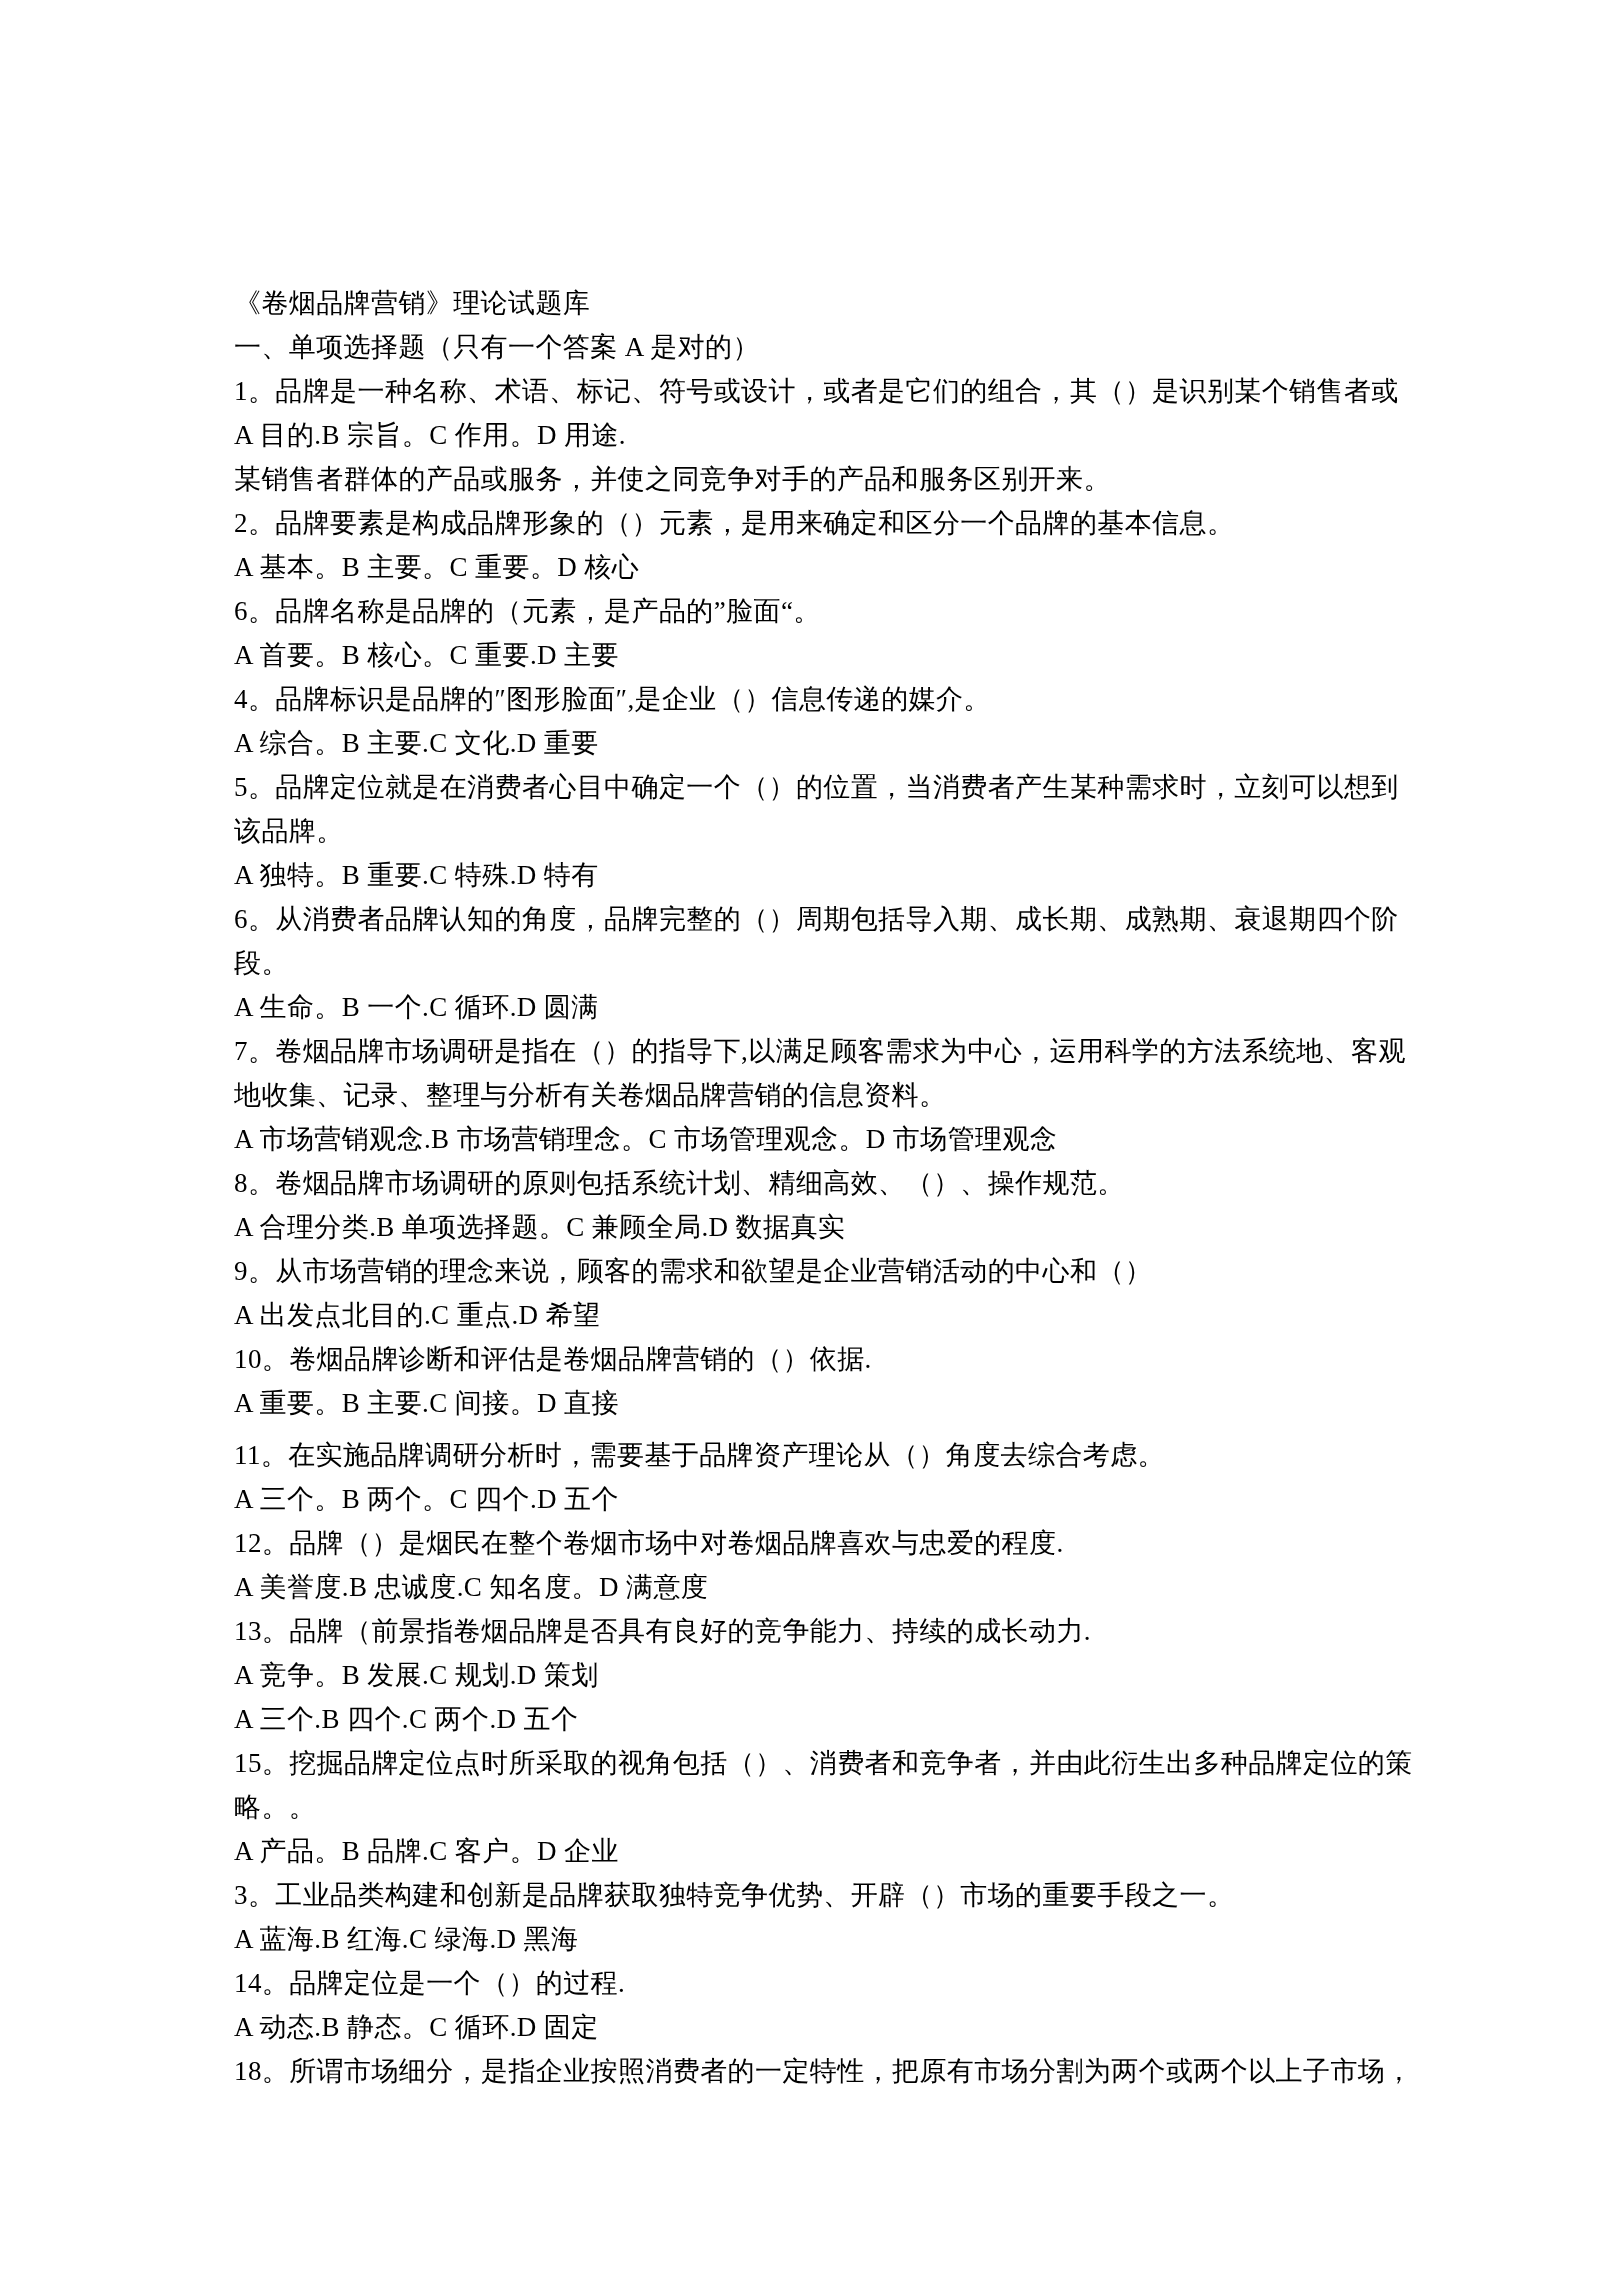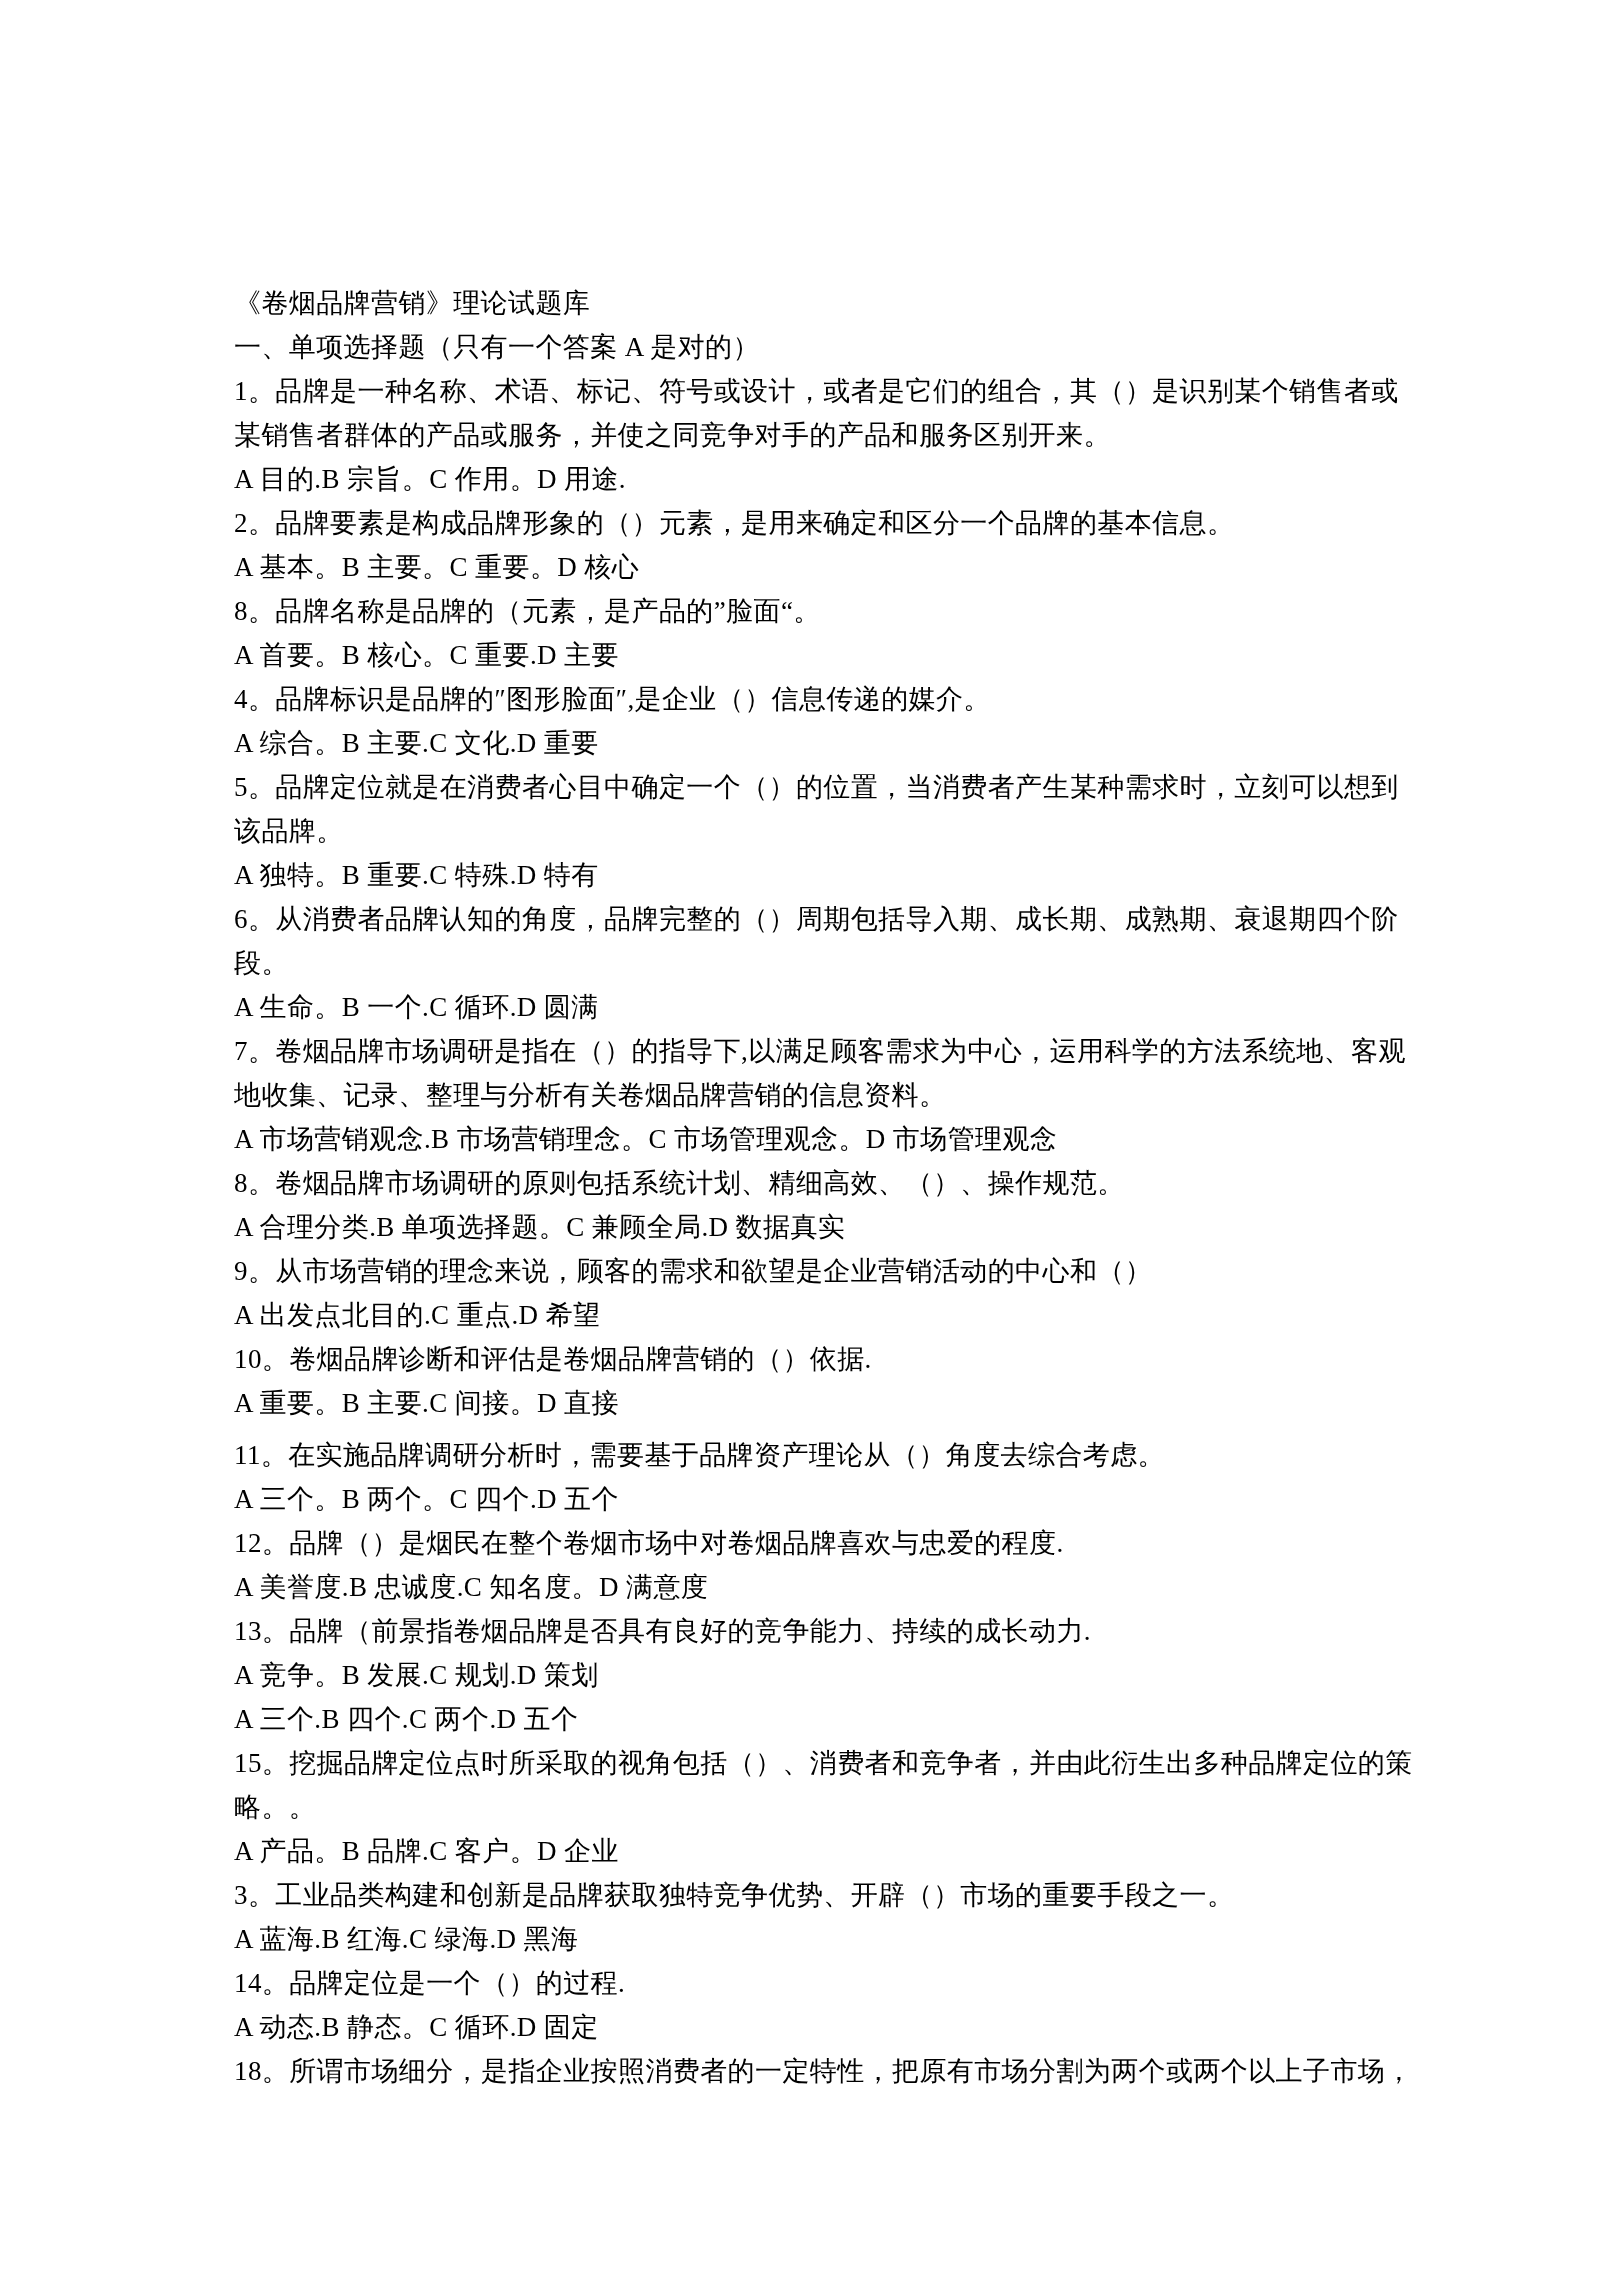--- a/index.html
+++ b/index.html
@@ -33,27 +33,27 @@
   }
 </style>
 </head>
 <body>
 
 <div class="doc">
   <p class="line">《卷烟品牌营销》理论试题库</p>
   <p class="line">一、单项选择题（只有一个答案 A 是对的）</p>
 
   <p class="line">1。品牌是一种名称、术语、标记、符号或设计，或者是它们的组合，其（）是识别某个销售者或</p>
+  <p class="line">A 目的.B 宗旨。C 作用。D 用途.</p>
   <p class="line">某销售者群体的产品或服务，并使之同竞争对手的产品和服务区别开来。</p>
-  <p class="line">A 目的.B 宗旨。C 作用。D 用途.</p>
 
   <p class="line">2。品牌要素是构成品牌形象的（）元素，是用来确定和区分一个品牌的基本信息。</p>
   <p class="line">A 基本。B 主要。C 重要。D 核心</p>
 
-  <p class="line">8。品牌名称是品牌的（元素，是产品的”脸面“。</p>
+  <p class="line">6。品牌名称是品牌的（元素，是产品的”脸面“。</p>
   <p class="line">A 首要。B 核心。C 重要.D 主要</p>
 
   <p class="line">4。品牌标识是品牌的″图形脸面″,是企业（）信息传递的媒介。</p>
   <p class="line">A 综合。B 主要.C 文化.D 重要</p>
 
   <p class="line">5。品牌定位就是在消费者心目中确定一个（）的位置，当消费者产生某种需求时，立刻可以想到</p>
   <p class="line">该品牌。</p>
   <p class="line">A 独特。B 重要.C 特殊.D 特有</p>
 
   <p class="line">6。从消费者品牌认知的角度，品牌完整的（）周期包括导入期、成长期、成熟期、衰退期四个阶</p>

